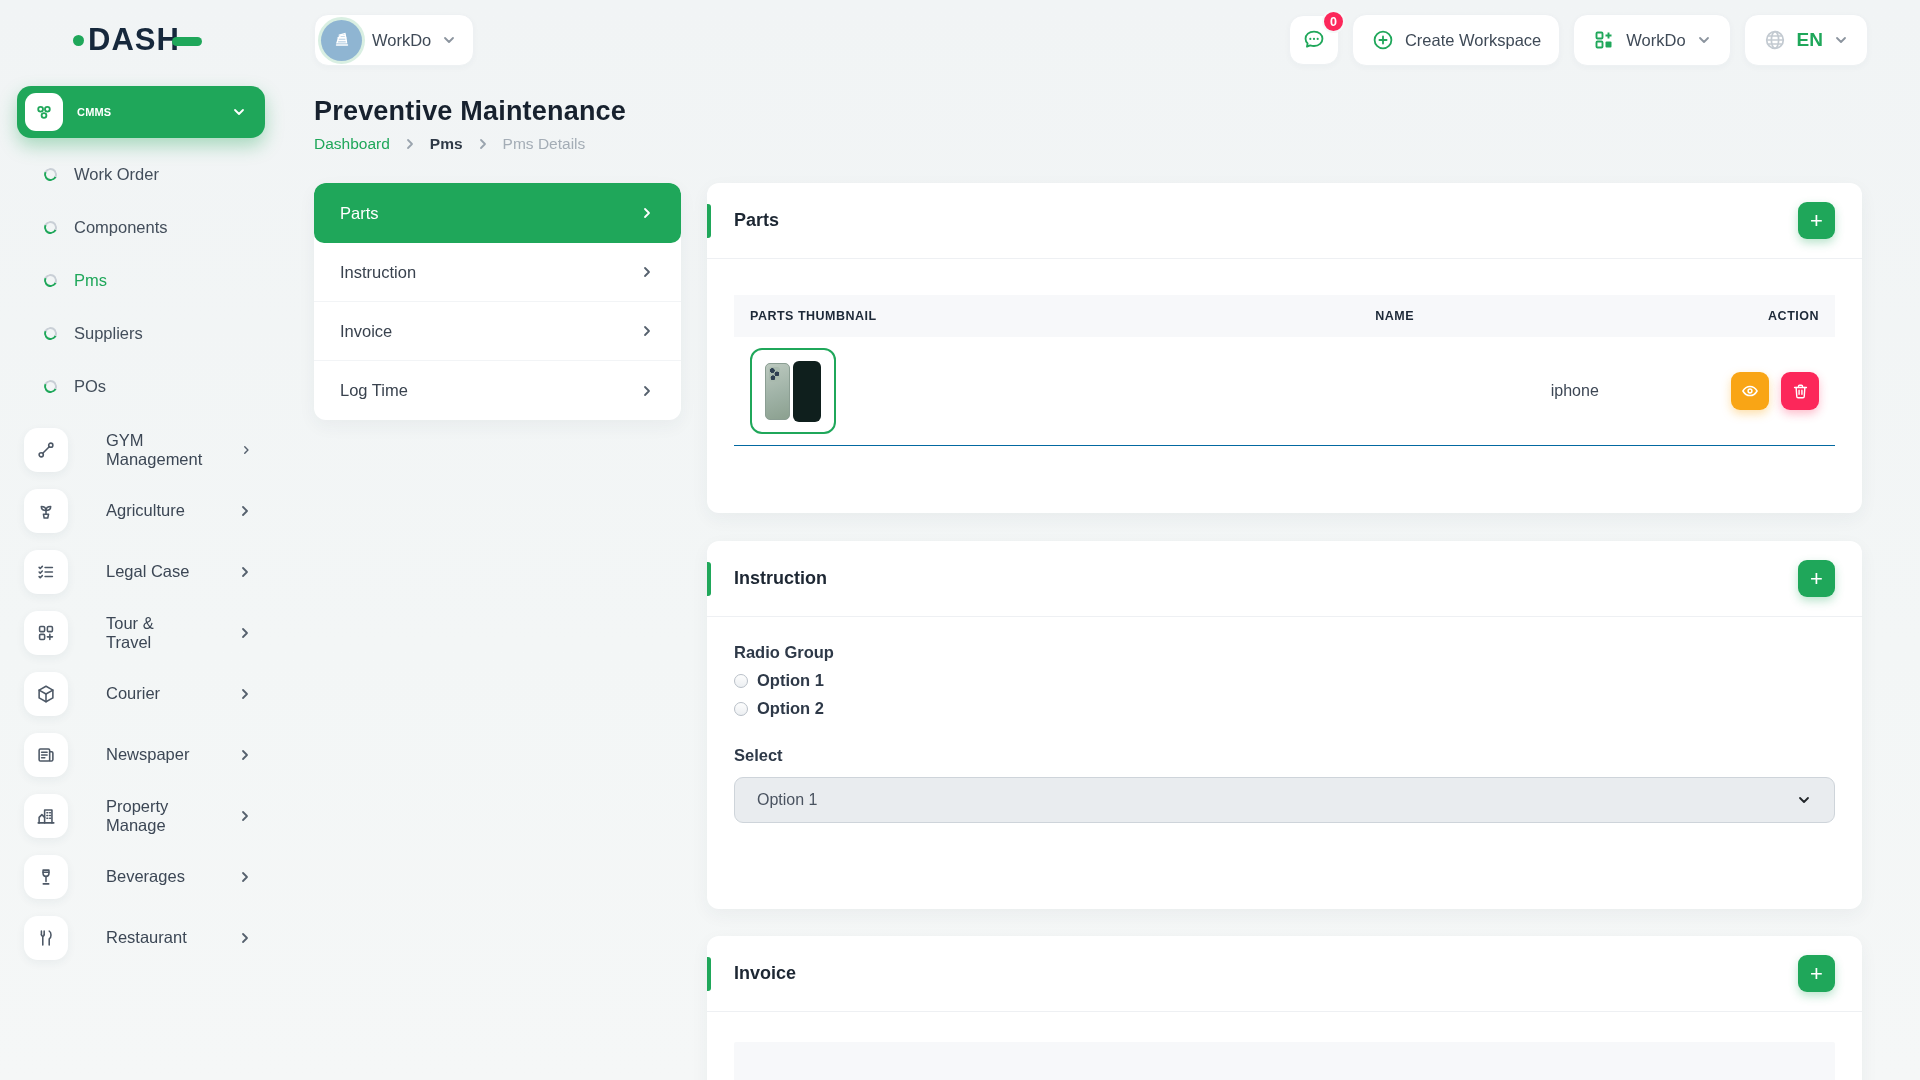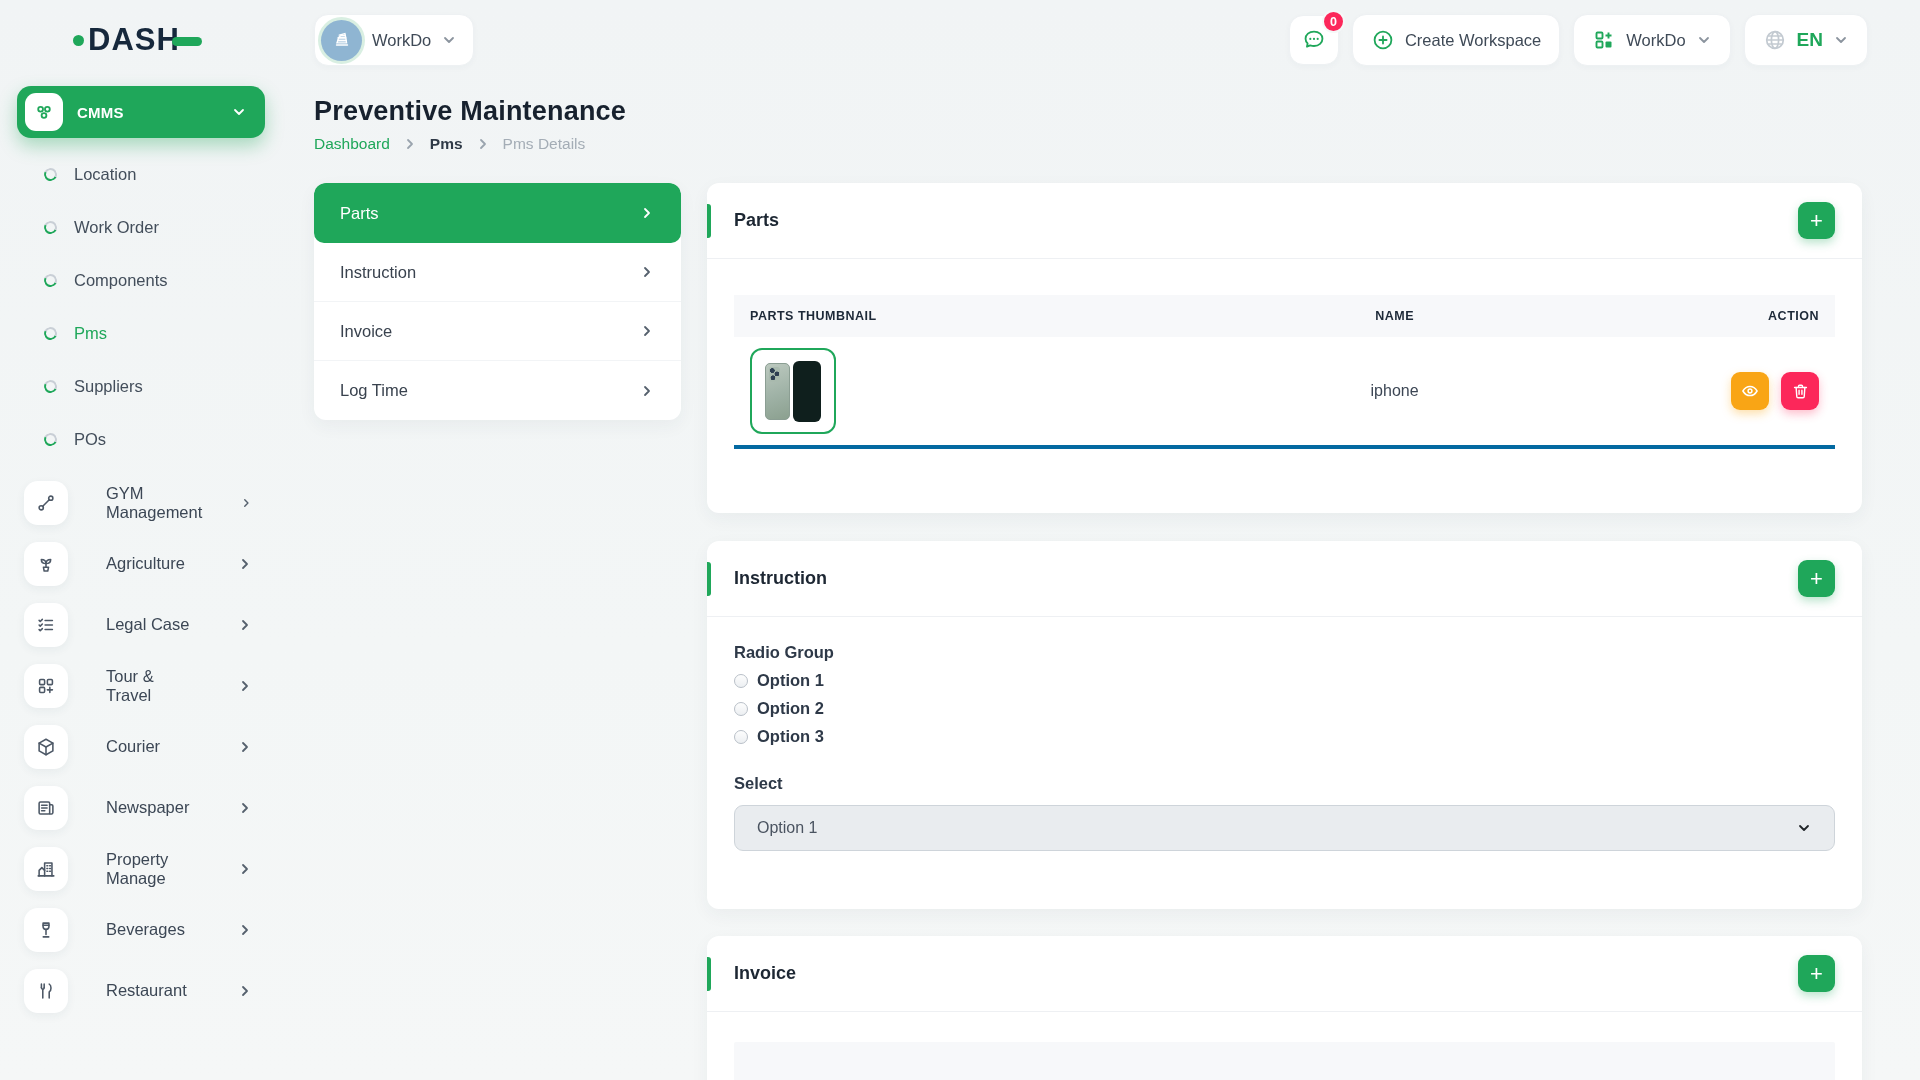--- a/index.html
+++ b/index.html
@@ -32,21 +32,21 @@
   .logo-dot{width:11px;height:11px;border-radius:50%;background:var(--green);margin-right:-2px;}
   .logo-text{font-size:31px;font-weight:800;letter-spacing:1px;color:#16283c;}
   .logo-bar{width:30px;height:9px;border-radius:5px;background:var(--green);margin-left:-14px;margin-top:3px;}
 
   .cmms-btn{
     height:52px;border-radius:14px;background:var(--green);
     display:flex;align-items:center;gap:14px;padding:0 18px 0 8px;cursor:pointer;
     box-shadow:0 8px 18px rgba(31,167,90,.35);
   }
   .cmms-tile{width:38px;height:38px;border-radius:11px;background:#fff;display:flex;align-items:center;justify-content:center;}
-  .cmms-label{flex:1;color:#fff;font-size:15px;font-weight:700;letter-spacing:.2px;}
+  .cmms-label{flex:1;color:#fff;font-size:11px;font-weight:700;letter-spacing:.2px;}
   .cmms-btn .chev{color:#fff;}
 
   .subnav{margin-top:10px;}
   .subitem{height:53px;display:flex;align-items:center;gap:17px;padding-left:27px;cursor:pointer;}
   .bullet{width:13px;height:13px;border-radius:50%;border:2px solid #c9cfd6;
     border-bottom-color:var(--green);border-left-color:var(--green);transform:rotate(-20deg);flex:0 0 auto;}
   .subitem span{font-size:16.5px;color:#434e5b;}
   .subitem.active span{color:var(--green);font-weight:500;}
 
   .modules{margin-top:6px;}
@@ -104,21 +104,21 @@
     display:flex;align-items:center;justify-content:center;cursor:pointer;box-shadow:0 4px 10px rgba(31,167,90,.3);}
   .card-body{padding:26px 27px;}
 
   
   .parts-card{height:330px;margin-bottom:28px;}
   table.data{width:100%;border-collapse:collapse;margin-top:36px;}
   table.data thead tr{background:#f7f8fa;}
   table.data th{font-size:12.5px;font-weight:700;letter-spacing:.5px;color:#1d2938;text-transform:uppercase;
     padding:14px 16px;text-align:left;}
   table.data th.c{text-align:center;} table.data th.r{text-align:right;}
-  table.data td{padding:11px 16px;border-bottom:4px solid #0369a1;vertical-align:middle;}
+  table.data td{padding:11px 16px;border-bottom:1px solid #0369a1;vertical-align:middle;text-align:right;}
   td.name-cell{text-align:center;font-size:16px;color:#3c4654;}
   td.action-cell{text-align:right;}
   .thumb{width:86px;height:86px;border:2px solid var(--green);border-radius:12px;background:#fff;
     display:flex;align-items:center;justify-content:center;gap:3px;cursor:pointer;}
   .phone-back{width:25px;height:57px;border-radius:5px;border:1px solid #8b9e93;
     background:linear-gradient(160deg,#bcc9bf 0%,#9fb2a6 55%,#8ba08f 100%);position:relative;}
   .phone-back::before{content:"";position:absolute;top:3px;left:3px;width:11px;height:15px;border-radius:3px;
     background:radial-gradient(circle at 30% 24%,#2e3f52 2.2px,transparent 2.6px),
                radial-gradient(circle at 72% 46%,#2e3f52 2.2px,transparent 2.6px),
                radial-gradient(circle at 36% 72%,#2e3f52 2.2px,transparent 2.6px),#a9baae;}
@@ -166,24 +166,20 @@
       </g>
         </svg>
     </span>
     <span class="cmms-label">CMMS</span>
     <svg class="chev" viewBox="0 0 16 16">
         <polyline points="4 6 8 10 12 6"></polyline>
       </svg>
   </div>
 
   <nav class="subnav">
-    <div class="subitem">
-      <span class="bullet"></span>
-      <span>Location</span>
-    </div>
     <div class="subitem">
       <span class="bullet"></span>
       <span>Work Order</span>
     </div>
     <div class="subitem">
       <span class="bullet"></span>
       <span>Components</span>
     </div>
     <div class="subitem active">
       <span class="bullet"></span>
@@ -520,24 +516,20 @@
         <div class="card-body">
           <div class="field-label">Radio Group</div>
           <div class="radio-row">
             <span class="radio"></span>
             <span>Option 1</span>
           </div>
           <div class="radio-row">
             <span class="radio"></span>
             <span>Option 2</span>
           </div>
-          <div class="radio-row">
-            <span class="radio"></span>
-            <span>Option 3</span>
-          </div>
           <div class="field-label select-label">Select</div>
           <div class="select">
             <span class="val">Option 1</span>
             <svg class="chev" viewBox="0 0 16 16">
                 <polyline points="4 6 8 10 12 6"></polyline>
               </svg>
           </div>
         </div>
       </section>
 

